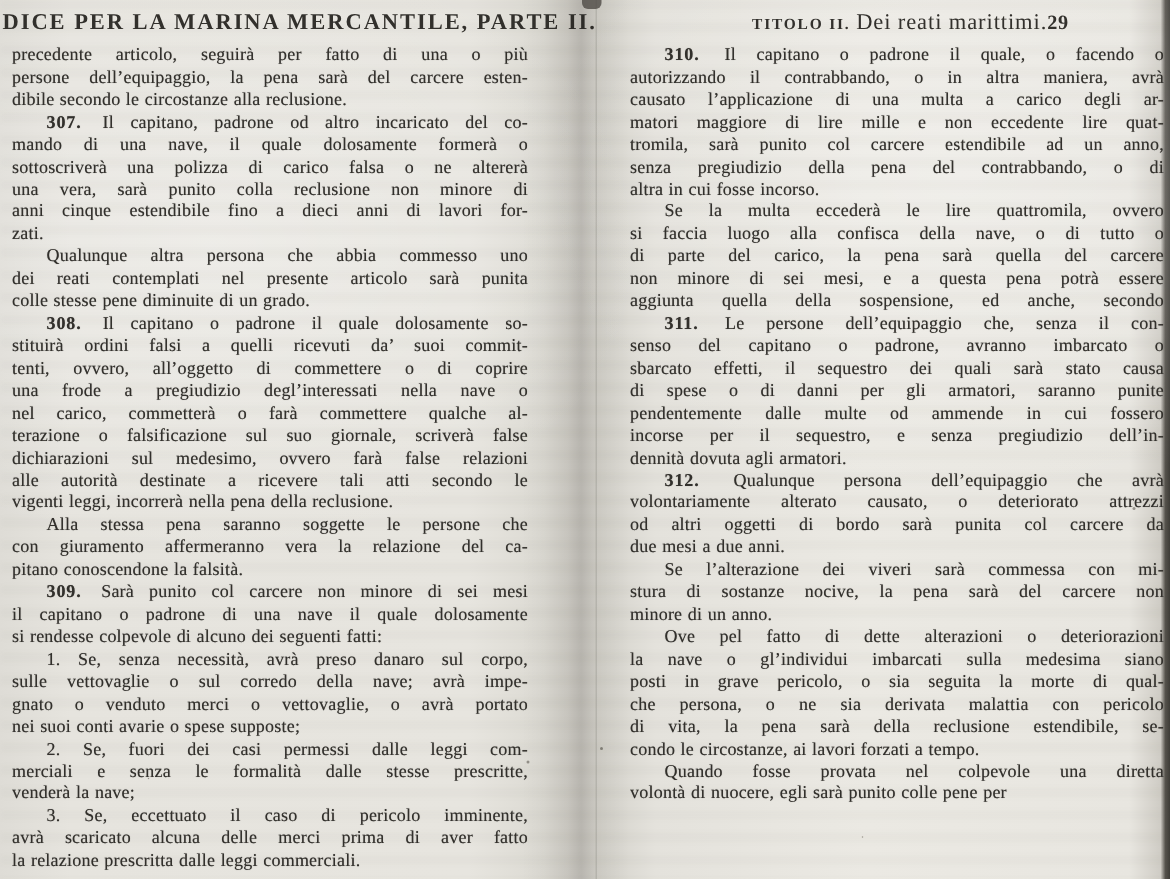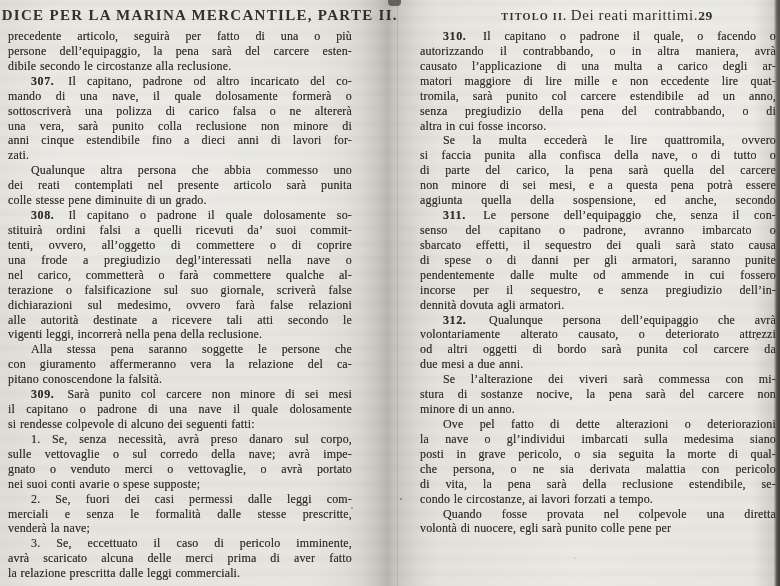--- a/index.html
+++ b/index.html
@@ -147,21 +147,21 @@
           <div class="line indent"><span class="artnum">310.</span> Il capitano o padrone il quale, o facendo o</div>
           <div class="line">autorizzando il contrabbando, o in altra maniera, avrà</div>
           <div class="line">causato l’applicazione di una multa a carico degli ar-</div>
           <div class="line">matori maggiore di lire mille e non eccedente lire quat-</div>
           <div class="line">tromila, sarà punito col carcere estendibile ad un anno,</div>
           <div class="line">senza pregiudizio della pena del contrabbando, o di</div>
           <div class="line last">altra in cui fosse incorso.</div>
         </div>
         <div class="para">
           <div class="line indent">Se la multa eccederà le lire quattromila, ovvero</div>
-          <div class="line">si faccia punita alla confisca della nave, o di tutto o</div>
+          <div class="line">si faccia luogo alla confisca della nave, o di tutto o</div>
           <div class="line">di parte del carico, la pena sarà quella del carcere</div>
           <div class="line">non minore di sei mesi, e a questa pena potrà essere</div>
           <div class="line">aggiunta quella della sospensione, ed anche, secondo</div>
         </div>
         <div class="para">
           <div class="line indent"><span class="artnum">311.</span> Le persone dell’equipaggio che, senza il con-</div>
           <div class="line">senso del capitano o padrone, avranno imbarcato o</div>
           <div class="line">sbarcato effetti, il sequestro dei quali sarà stato causa</div>
           <div class="line">di spese o di danni per gli armatori, saranno punite</div>
           <div class="line">pendentemente dalle multe od ammende in cui fossero</div>

